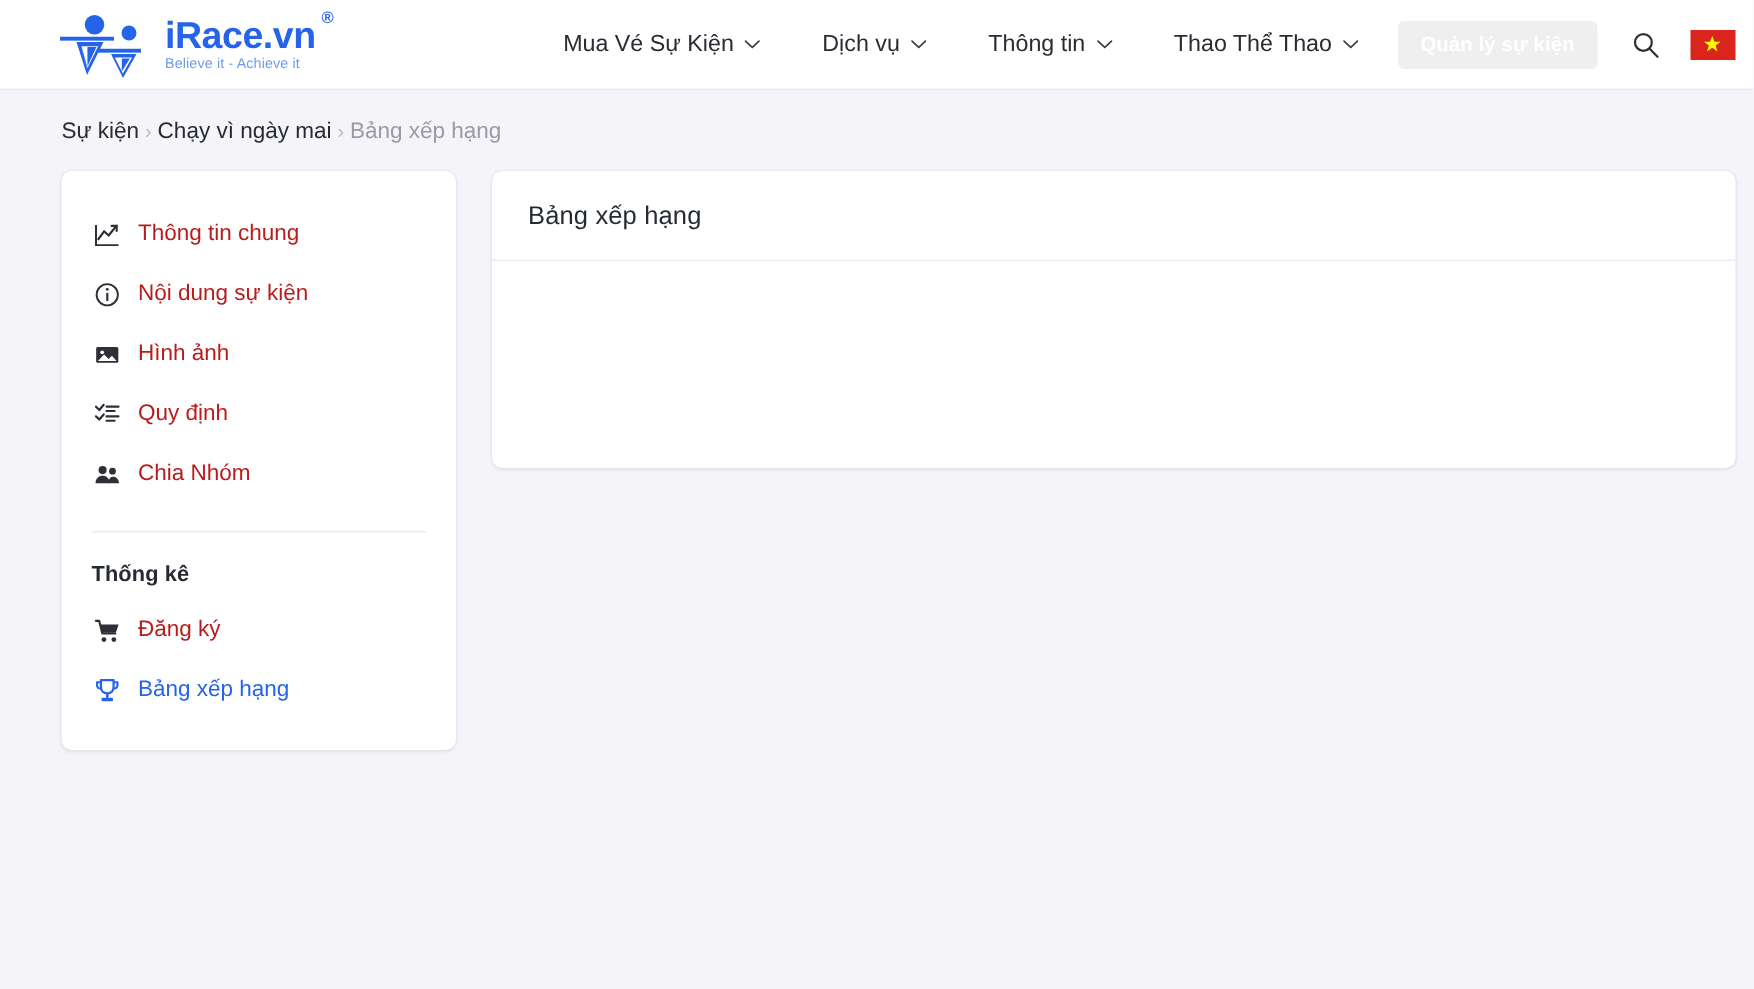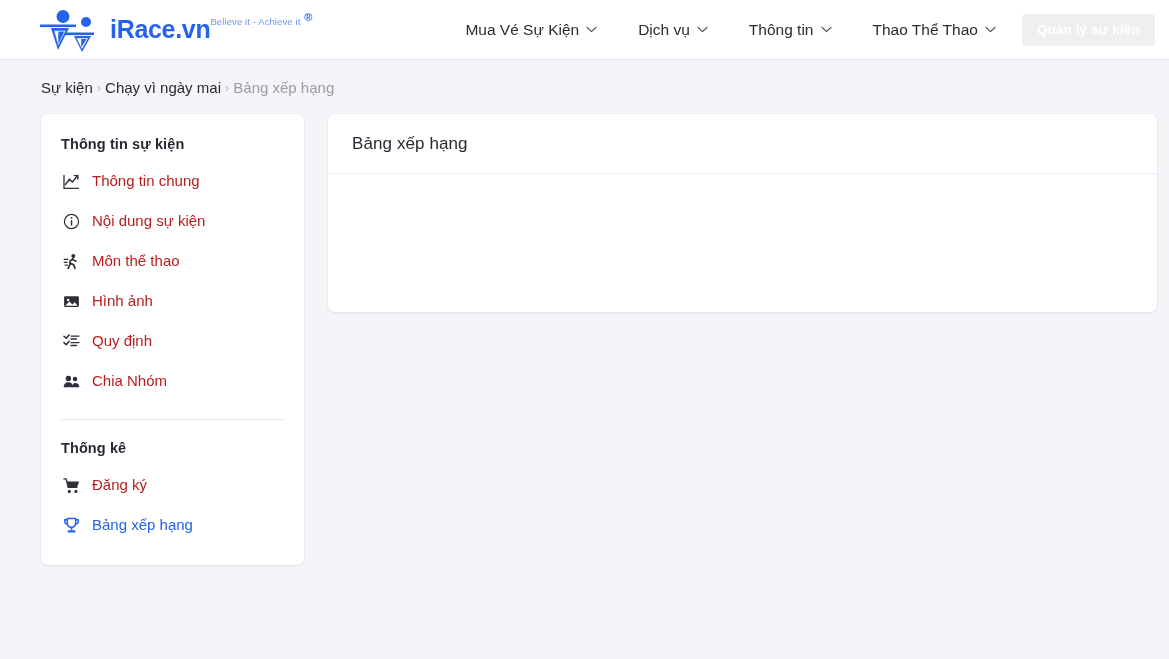--- a/index.html
+++ b/index.html
@@ -26,20 +26,21 @@
     display: flex;
     align-items: center;
     margin-left: 38px;
     cursor: pointer;
     height: 46px;
   }
   .logo-mark { width: 70px; height: 44px; flex: none; display:block; }
   .logo-text-block {
     margin-left: 2px;
     display: flex;
+    flex-direction: column;
     justify-content: space-between;
     position: relative;
   }
   .logo-word {
     font-size: 25px;
     font-weight: 700;
     color: #2563eb;
     line-height: 1.05;
     letter-spacing: -0.3px;
     white-space: nowrap;
@@ -309,50 +310,39 @@
   <span class="crumb-sep">›</span>
   <span class="crumb">Chạy vì ngày mai</span>
   <span class="crumb-sep">›</span>
   <span class="crumb current">Bảng xếp hạng</span>
 </div>
 
 <div class="layout">
 
   <aside class="sidebar">
 
-    <div class="side-title">Thông tin sự kiện</div>
 
     <div class="side-item">
       <svg class="side-ic" viewBox="0 0 17 17">
         <path d="M1 2 L1 15.4 L16 15.4" fill="none" stroke="#2f2f38" stroke-width="1.3"></path>
         <path d="M2.6 11.4 L6.4 6.2 L9.4 9 L14.6 2.6" fill="none" stroke="#2f2f38" stroke-width="1.5" stroke-linejoin="round" stroke-linecap="round"></path>
         <path d="M11.4 2.6 L14.8 2.6 L14.8 6" fill="none" stroke="#2f2f38" stroke-width="1.4" stroke-linecap="round"></path>
       </svg>
       <span>Thông tin chung</span>
     </div>
 
     <div class="side-item">
       <svg class="side-ic" viewBox="0 0 17 17">
         <circle cx="8.5" cy="8.5" r="7.1" fill="none" stroke="#2f2f38" stroke-width="1.25"></circle>
         <circle cx="8.5" cy="4.9" r="0.95" fill="#2f2f38"></circle>
         <rect x="7.8" y="7.1" width="1.45" height="5.6" rx="0.6" fill="#2f2f38"></rect>
       </svg>
       <span>Nội dung sự kiện</span>
     </div>
 
-    <div class="side-item">
-      <svg class="side-ic" viewBox="0 0 17 17">
-        <circle cx="10.3" cy="2.9" r="2" fill="#2f2f38"></circle>
-        <path d="M10 5.6 L7 8.1 L7.2 11 L5.2 15.4" fill="none" stroke="#2f2f38" stroke-width="1.7" stroke-linecap="round" stroke-linejoin="round"></path>
-        <path d="M7.2 10.4 L10.6 11.6 L12 15.4" fill="none" stroke="#2f2f38" stroke-width="1.7" stroke-linecap="round" stroke-linejoin="round"></path>
-        <path d="M9.4 6.6 L13 8.2" fill="none" stroke="#2f2f38" stroke-width="1.6" stroke-linecap="round"></path>
-        <path d="M1.2 6.4 L5 6.4 M1.2 9.3 L4.2 9.3 M2.2 12.2 L4.6 12.2" stroke="#2f2f38" stroke-width="1.2" stroke-linecap="round"></path>
-      </svg>
-      <span>Môn thể thao</span>
-    </div>
 
     <div class="side-item">
       <svg class="side-ic" viewBox="0 0 17 17">
         <rect x="1.1" y="3.3" width="14.8" height="10.6" rx="1.1" fill="#2f2f38"></rect>
         <circle cx="5.1" cy="6.9" r="1.25" fill="#ffffff"></circle>
         <path d="M2.3 12.7 L6.4 8.4 L9.4 11.4 L11.6 9.2 L14.7 12.7 Z" fill="#ffffff"></path>
       </svg>
       <span>Hình ảnh</span>
     </div>
 

